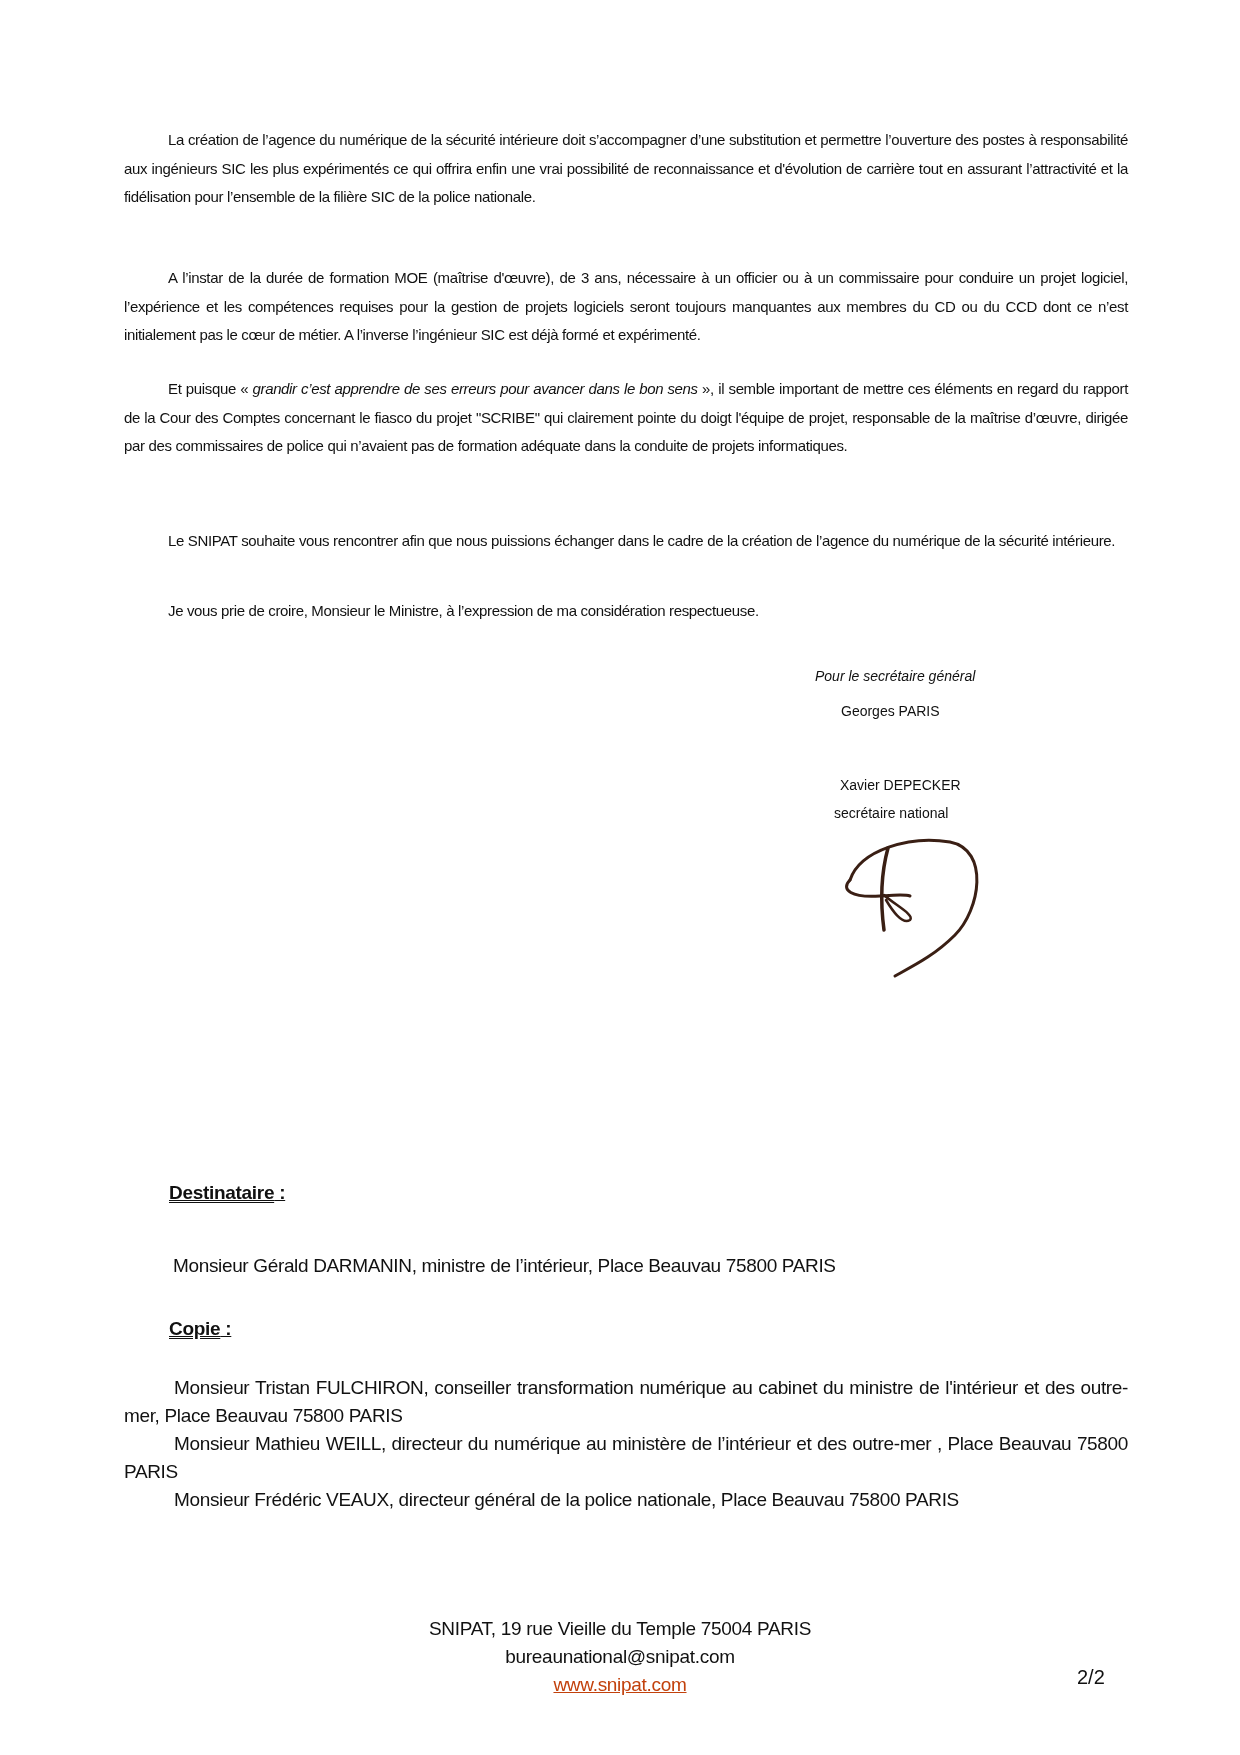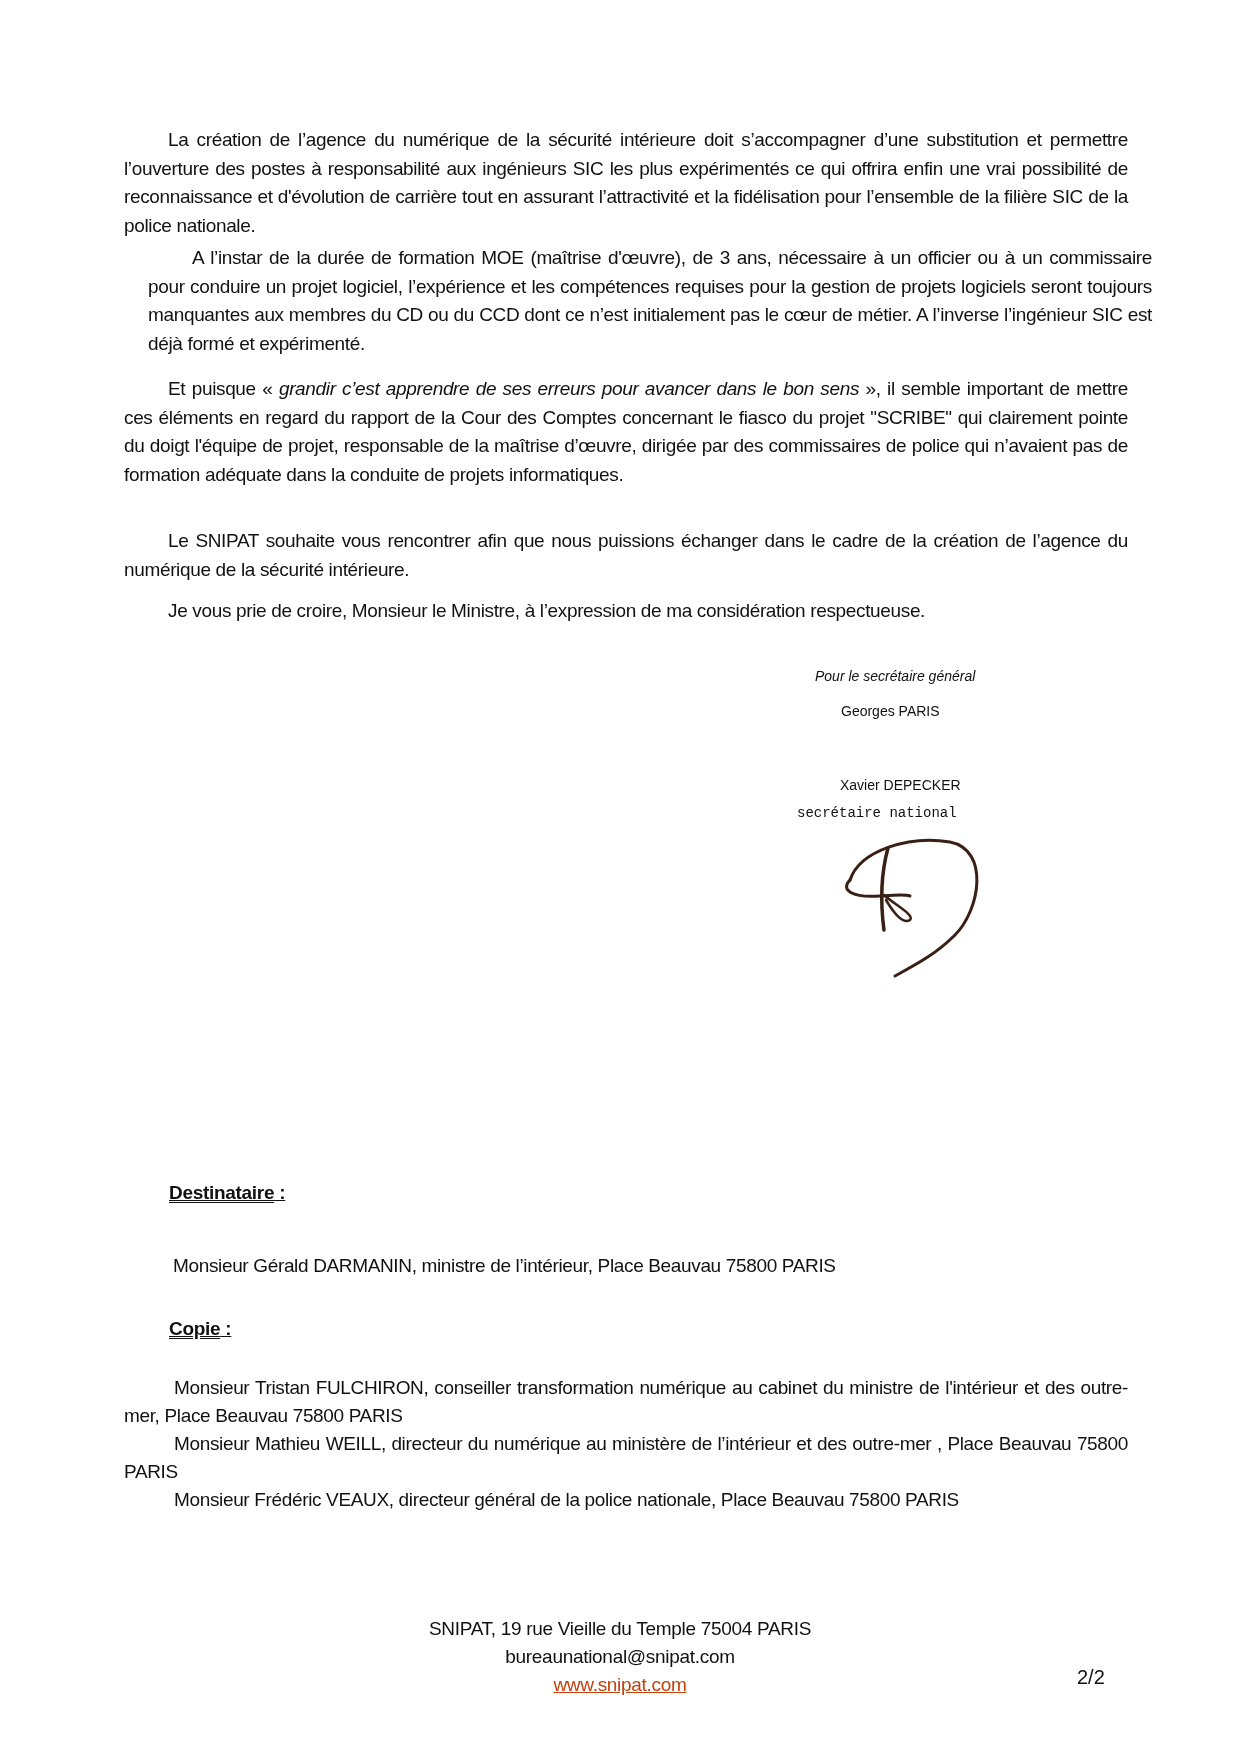--- a/index.html
+++ b/index.html
@@ -1,31 +1,31 @@
 <!DOCTYPE html>
 <html><head>
   <meta charset="utf-8">
   <style>
     html, body { margin: 0; padding: 0; background: #ffffff; }
     body { width: 1240px; height: 1755px; position: relative; overflow: hidden;
            font-family: "Liberation Sans", sans-serif; color: #111111; }
     .page { position: absolute; left: 0; top: 0; width: 1240px; height: 1755px; }
-    .body-text { position: absolute; left: 124px; width: 1004px; font-size: 19px;
+    .body-text { position: absolute; left: 124px; width: 1004px; font-size: 15px;
                  line-height: 28.5px; text-align: justify; letter-spacing: -0.35px; }
     .body-text p { margin: 0; text-indent: 44px; }
     .p1 { top: 126px; }
-    .p2 { top: 244px; margin-left: 24px; }
+    .p2 { top: 264px; }
     .p3 { top: 375px; }
     .p4 { top: 527px; }
     .p5 { top: 597px; }
     .sig { position: absolute; font-size: 14px; line-height: 28px; white-space: nowrap; }
     .sig-for { left: 815px; top: 662px; font-style: italic; }
     .sig-name1 { left: 841px; top: 697px; }
     .sig-name2 { left: 840px; top: 771px; }
-    .sig-title { left: 797px; top: 799px; font-family: Liberation Mono, monospace; }
+    .sig-title { left: 834px; top: 799px; }
     .signature { position: absolute; left: 840px; top: 830px; width: 160px; height: 150px; }
     .label { position: absolute; left: 169px; font-size: 19px; font-weight: bold; letter-spacing: -0.3px; text-decoration: underline; }
     .label u { text-decoration: underline; text-underline-offset: 3px; }
     .label-dest { top: 1182px; }
     .label-copie { top: 1318px; }
     .recipient { position: absolute; left: 173px; top: 1255px; font-size: 19px; letter-spacing: -0.35px; white-space: nowrap; }
     .copies { position: absolute; left: 124px; top: 1374px; width: 1004px; font-size: 19px;
               line-height: 28px; text-align: justify; letter-spacing: -0.35px; }
     .copies p { margin: 0; text-indent: 50px; }
     .footer { position: absolute; left: 370px; top: 1615px; width: 500px; text-align: center;

